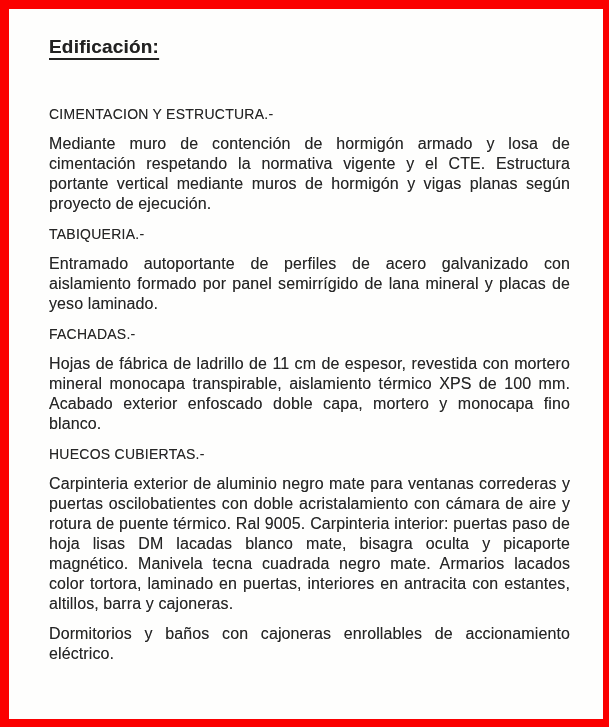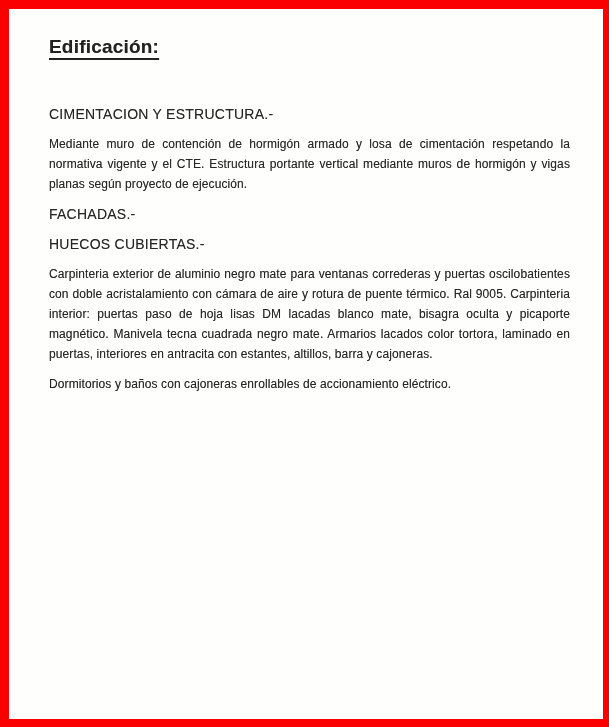--- a/index.html
+++ b/index.html
@@ -36,21 +36,21 @@
   .title-row { margin: 0; }
   .section-heading {
     font-size: 14px;
     font-weight: 400;
     line-height: 20px;
     margin: 0 0 10px 0;
     letter-spacing: 0.25px;
     color: #262626;
   }
   .para {
-    font-size: 12px;
+    font-size: 16px;
     line-height: 20px;
     margin: 0 0 10px 0;
     text-align: justify;
     letter-spacing: 0.1px;
     color: #262626;
   }
 </style>
 </head>
 <body>
 
@@ -58,23 +58,28 @@
 
   <div class="title-row">
     <h1 class="title">Edificación:</h1>
   </div>
 
   <section>
     <h2 class="section-heading">CIMENTACION Y ESTRUCTURA.-</h2>
     <p class="para">Mediante muro de contención de hormigón armado y losa de cimentación respetando la normativa vigente y el CTE. Estructura portante vertical mediante muros de hormigón y vigas planas según proyecto de ejecución.</p>
   </section>
 
+  <section>
+    <h2 class="section-heading">TABIQUERIA.-</h2>
+    <p class="para">Entramado autoportante de perfiles de acero galvanizado con aislamiento formado por panel semirrígido de lana mineral y placas de yeso laminado.</p>
+  </section>
 
   <section>
     <h2 class="section-heading">FACHADAS.-</h2>
+    <p class="para">Hojas de fábrica de ladrillo de 11 cm de espesor, revestida con mortero mineral monocapa transpirable, aislamiento térmico XPS de 100 mm. Acabado exterior enfoscado doble capa, mortero y monocapa fino blanco.</p>
   </section>
 
 
   <section>
     <h2 class="section-heading">HUECOS CUBIERTAS.-</h2>
     <p class="para">Carpinteria exterior de aluminio negro mate para ventanas correderas y puertas oscilobatientes con doble acristalamiento con cámara de aire y rotura de puente térmico. Ral 9005. Carpinteria interior: puertas paso de hoja lisas DM lacadas blanco mate, bisagra oculta y picaporte magnético. Manivela tecna cuadrada negro mate. Armarios lacados color tortora, laminado en puertas, interiores en antracita con estantes, altillos, barra y cajoneras.</p>
     <p class="para">Dormitorios y baños con cajoneras enrollables de accionamiento eléctrico.</p>
   </section>
 
 </main>

